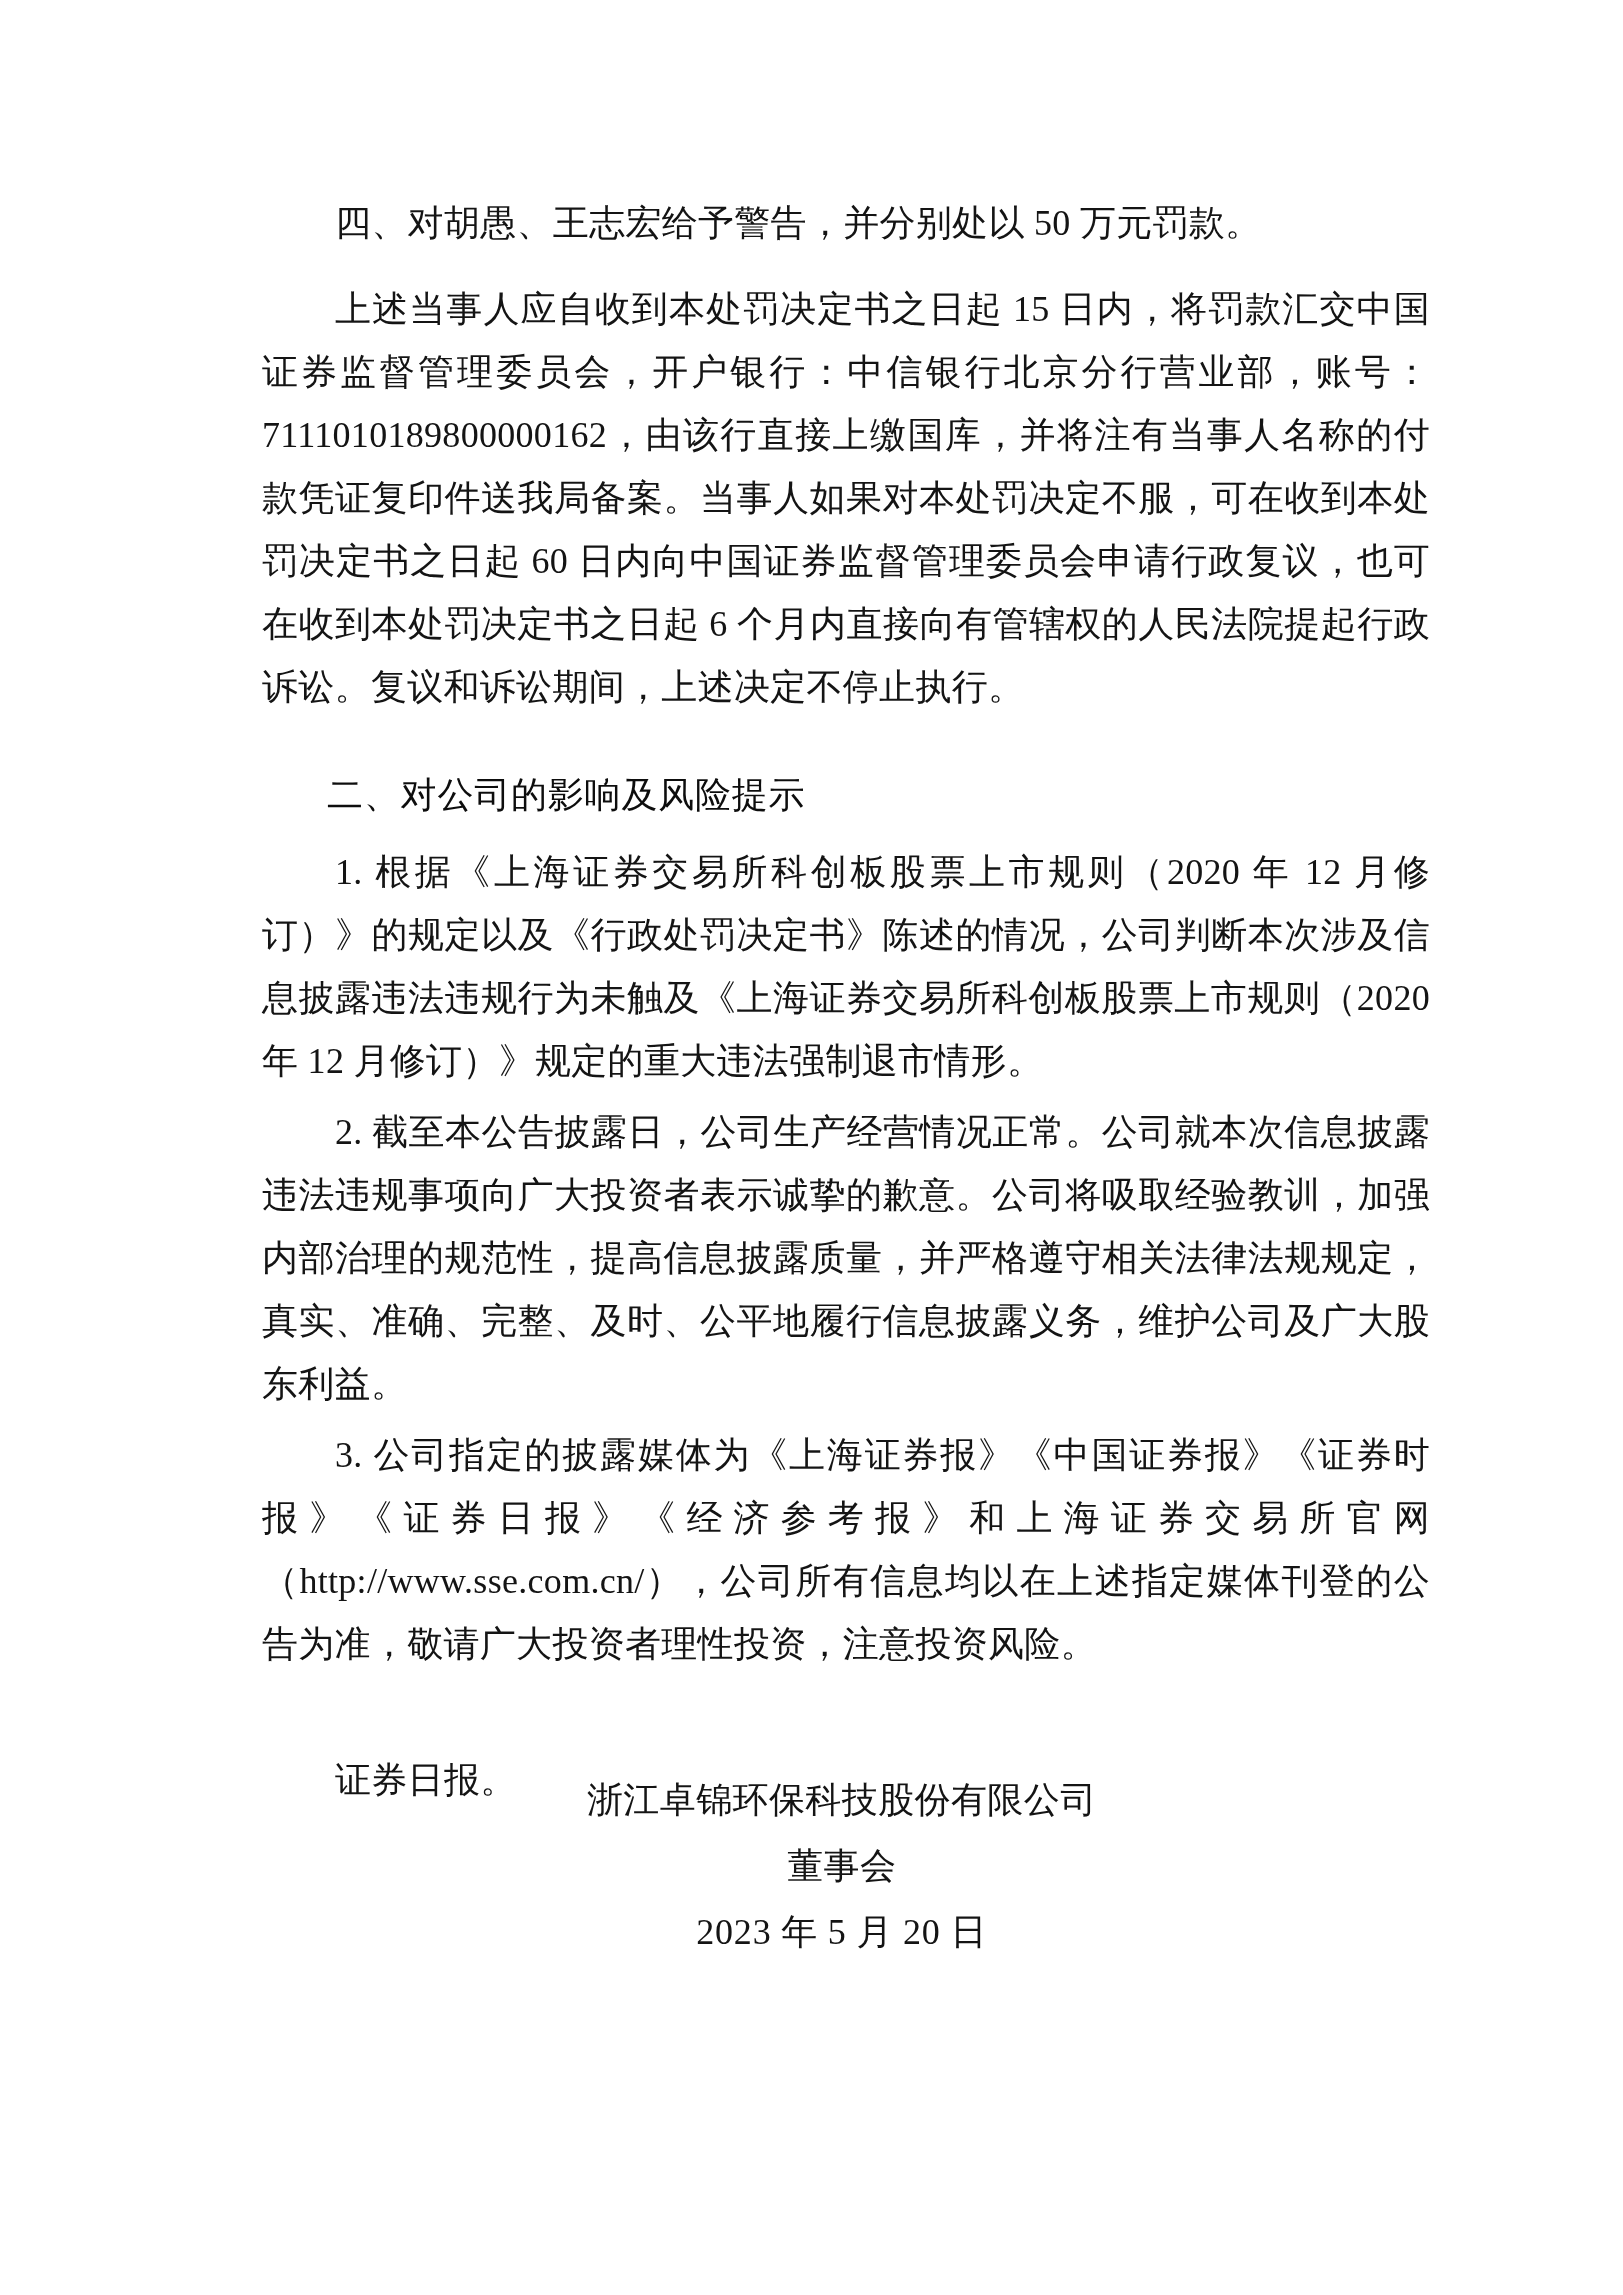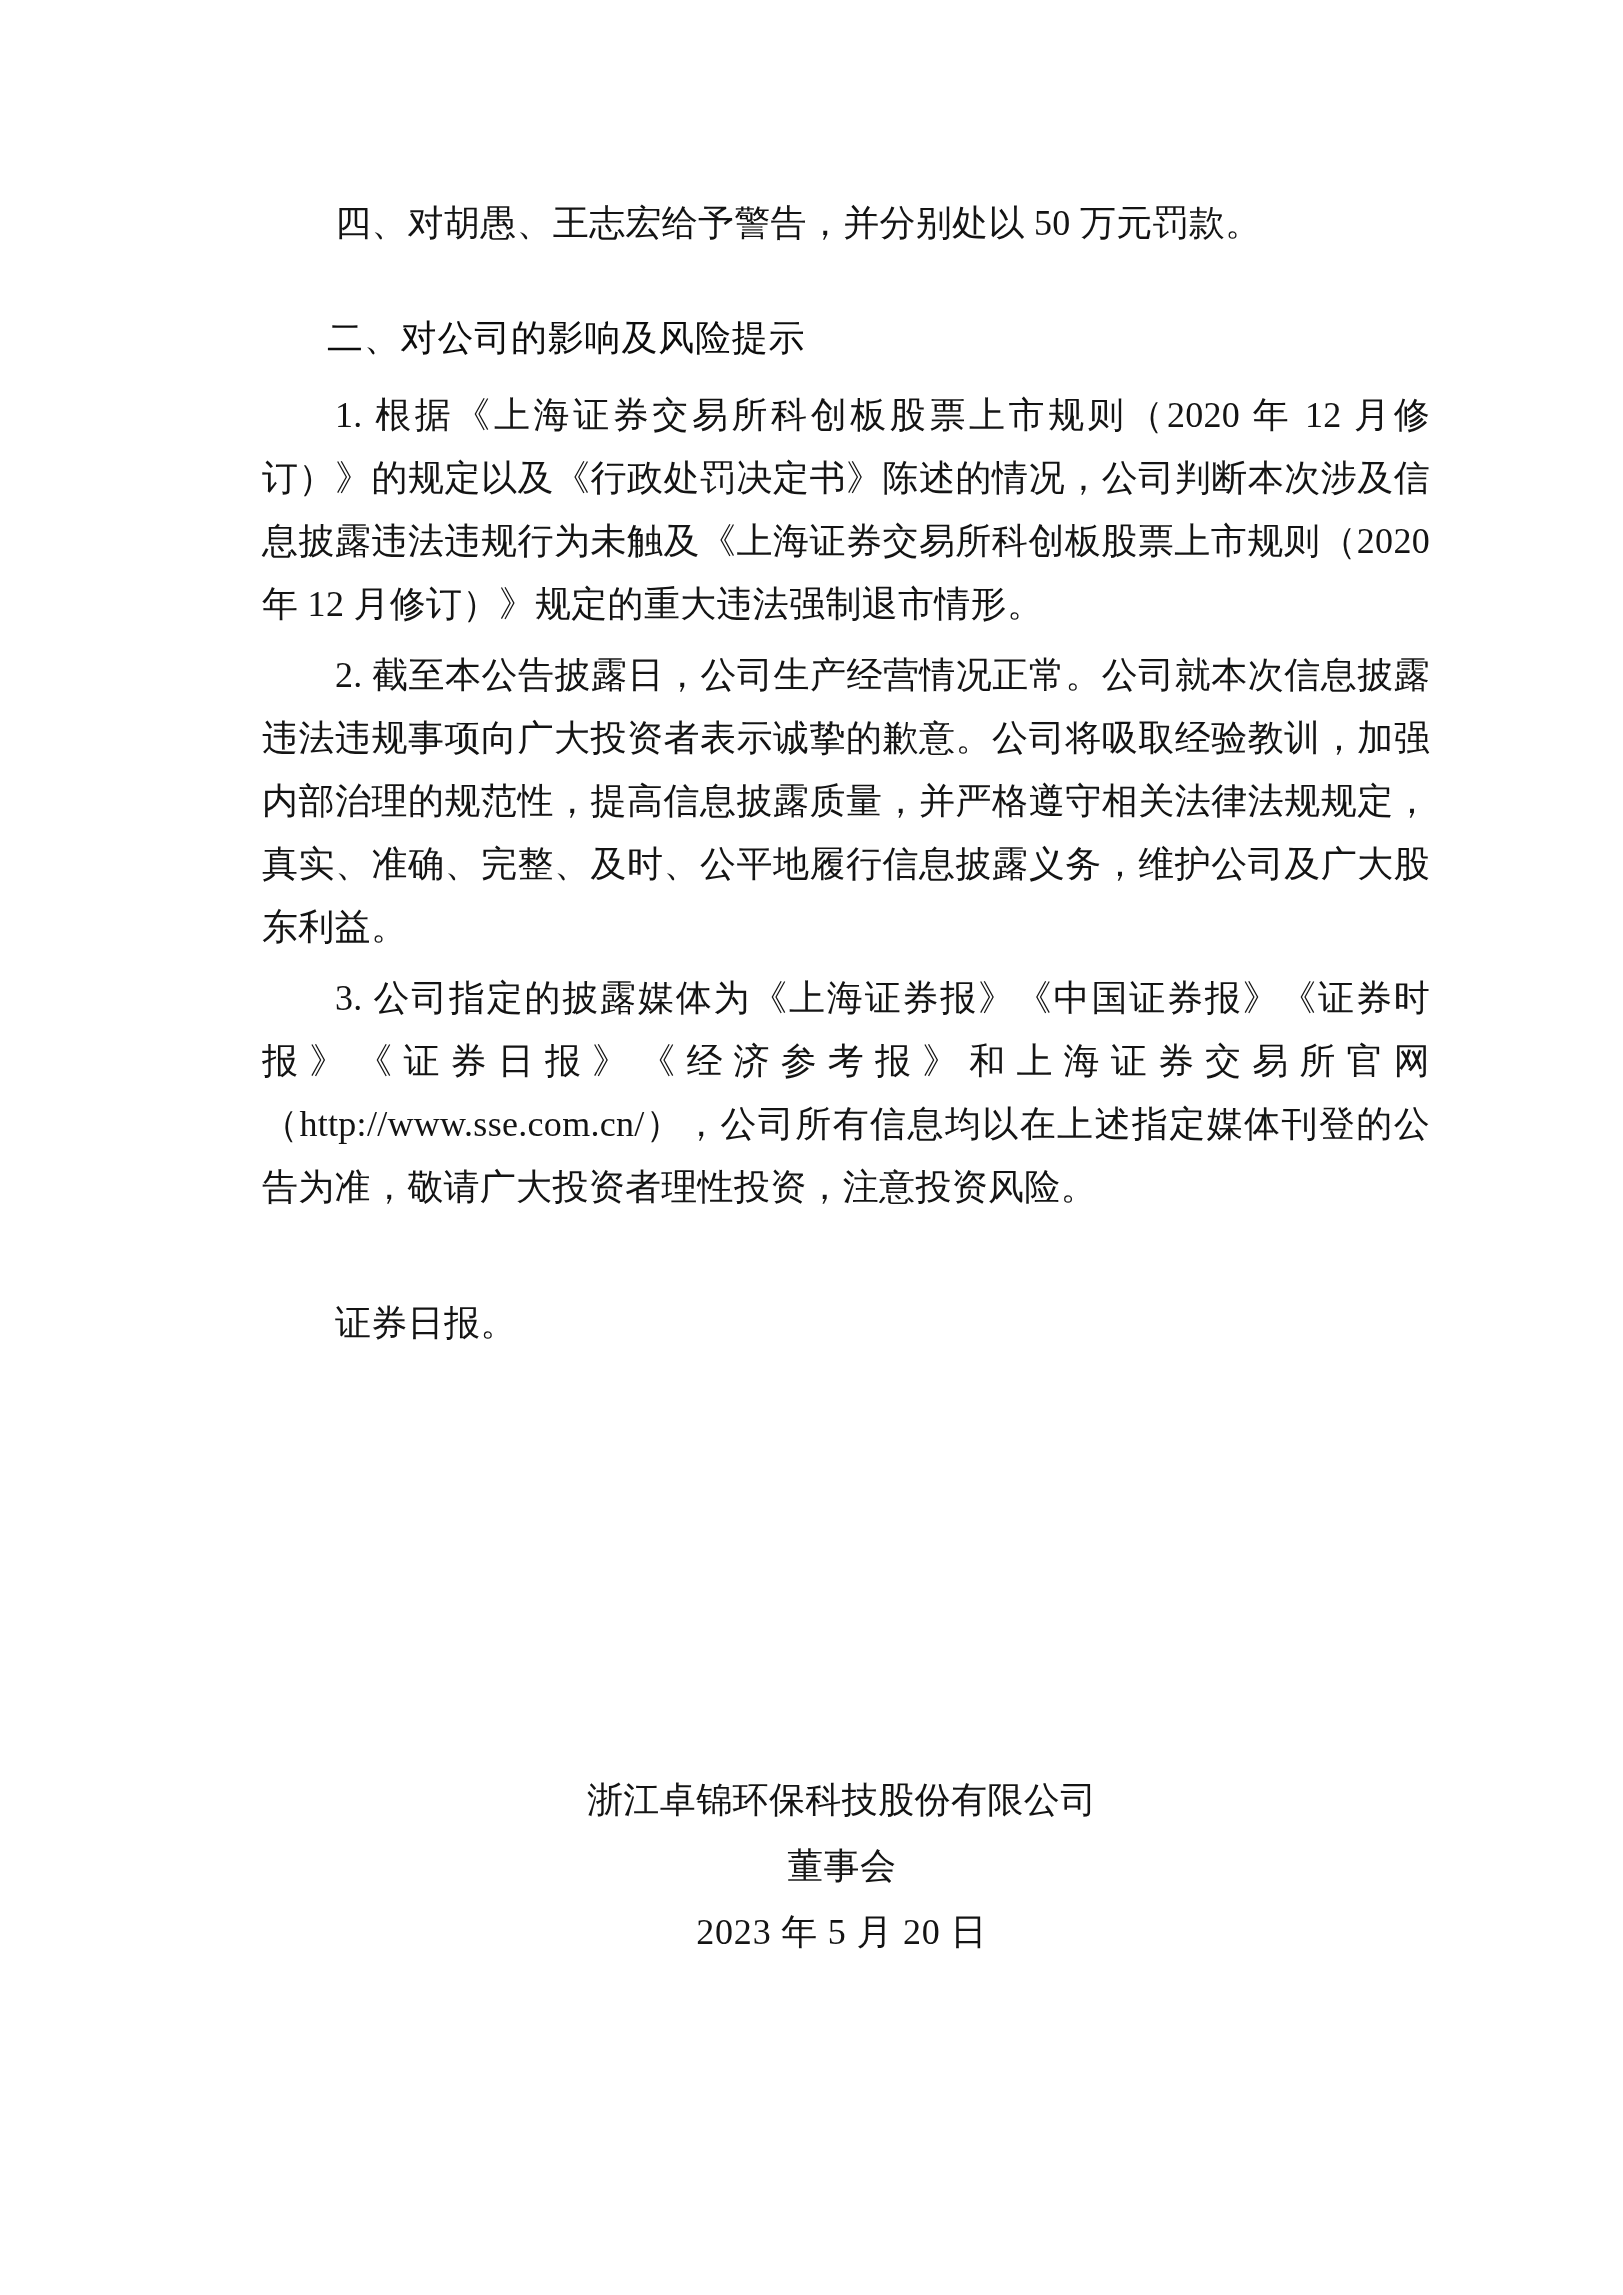--- a/index.html
+++ b/index.html
@@ -70,20 +70,21 @@
 <body>
 
 <div class="page">
 
   <div class="content">
 
     <p class="para">四、对胡愚、王志宏给予警告，并分别处以 50 万元罚款。</p>
 
     <div class="gap-sm"></div>
 
+    <p class="para">上述当事人应自收到本处罚决定书之日起 15 日内，将罚款汇交中国证券监督管理委员会，开户银行：中信银行北京分行营业部，账号：7111010189800000162，由该行直接上缴国库，并将注有当事人名称的付款凭证复印件送我局备案。当事人如果对本处罚决定不服，可在收到本处罚决定书之日起 60 日内向中国证券监督管理委员会申请行政复议，也可在收到本处罚决定书之日起 6 个月内直接向有管辖权的人民法院提起行政诉讼。复议和诉讼期间，上述决定不停止执行。</p>
 
     <div class="gap-md"></div>
 
     <h2 class="section-heading">二、对公司的影响及风险提示</h2>
 
     <div class="gap-sm"></div>
 
     <p class="para">1. 根据《上海证券交易所科创板股票上市规则（2020 年 12 月修订）》的规定以及《行政处罚决定书》陈述的情况，公司判断本次涉及信息披露违法违规行为未触及《上海证券交易所科创板股票上市规则（2020 年 12 月修订）》规定的重大违法强制退市情形。</p>
 
     <p class="para">2. 截至本公告披露日，公司生产经营情况正常。公司就本次信息披露违法违规事项向广大投资者表示诚挚的歉意。公司将吸取经验教训，加强内部治理的规范性，提高信息披露质量，并严格遵守相关法律法规规定，真实、准确、完整、及时、公平地履行信息披露义务，维护公司及广大股东利益。</p>

